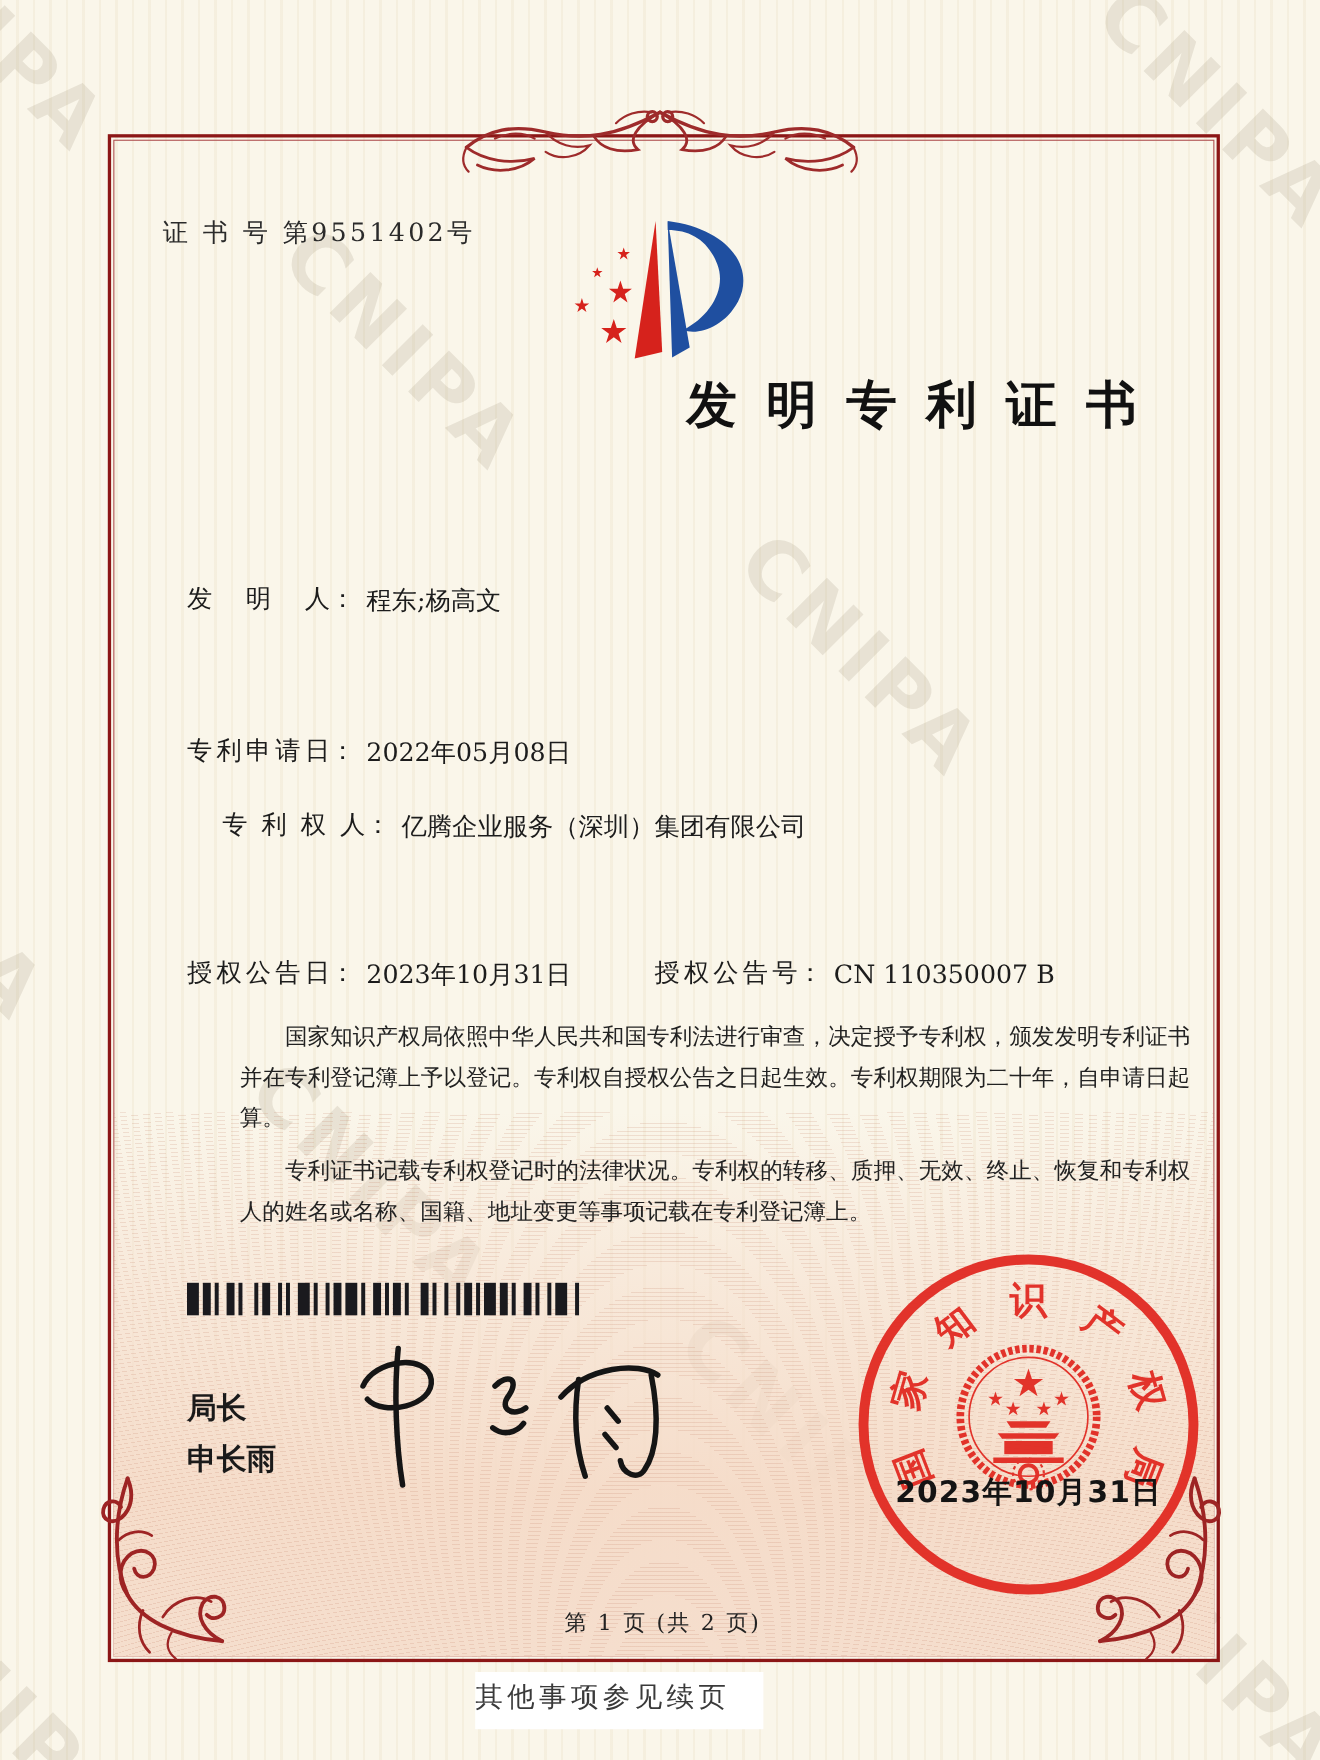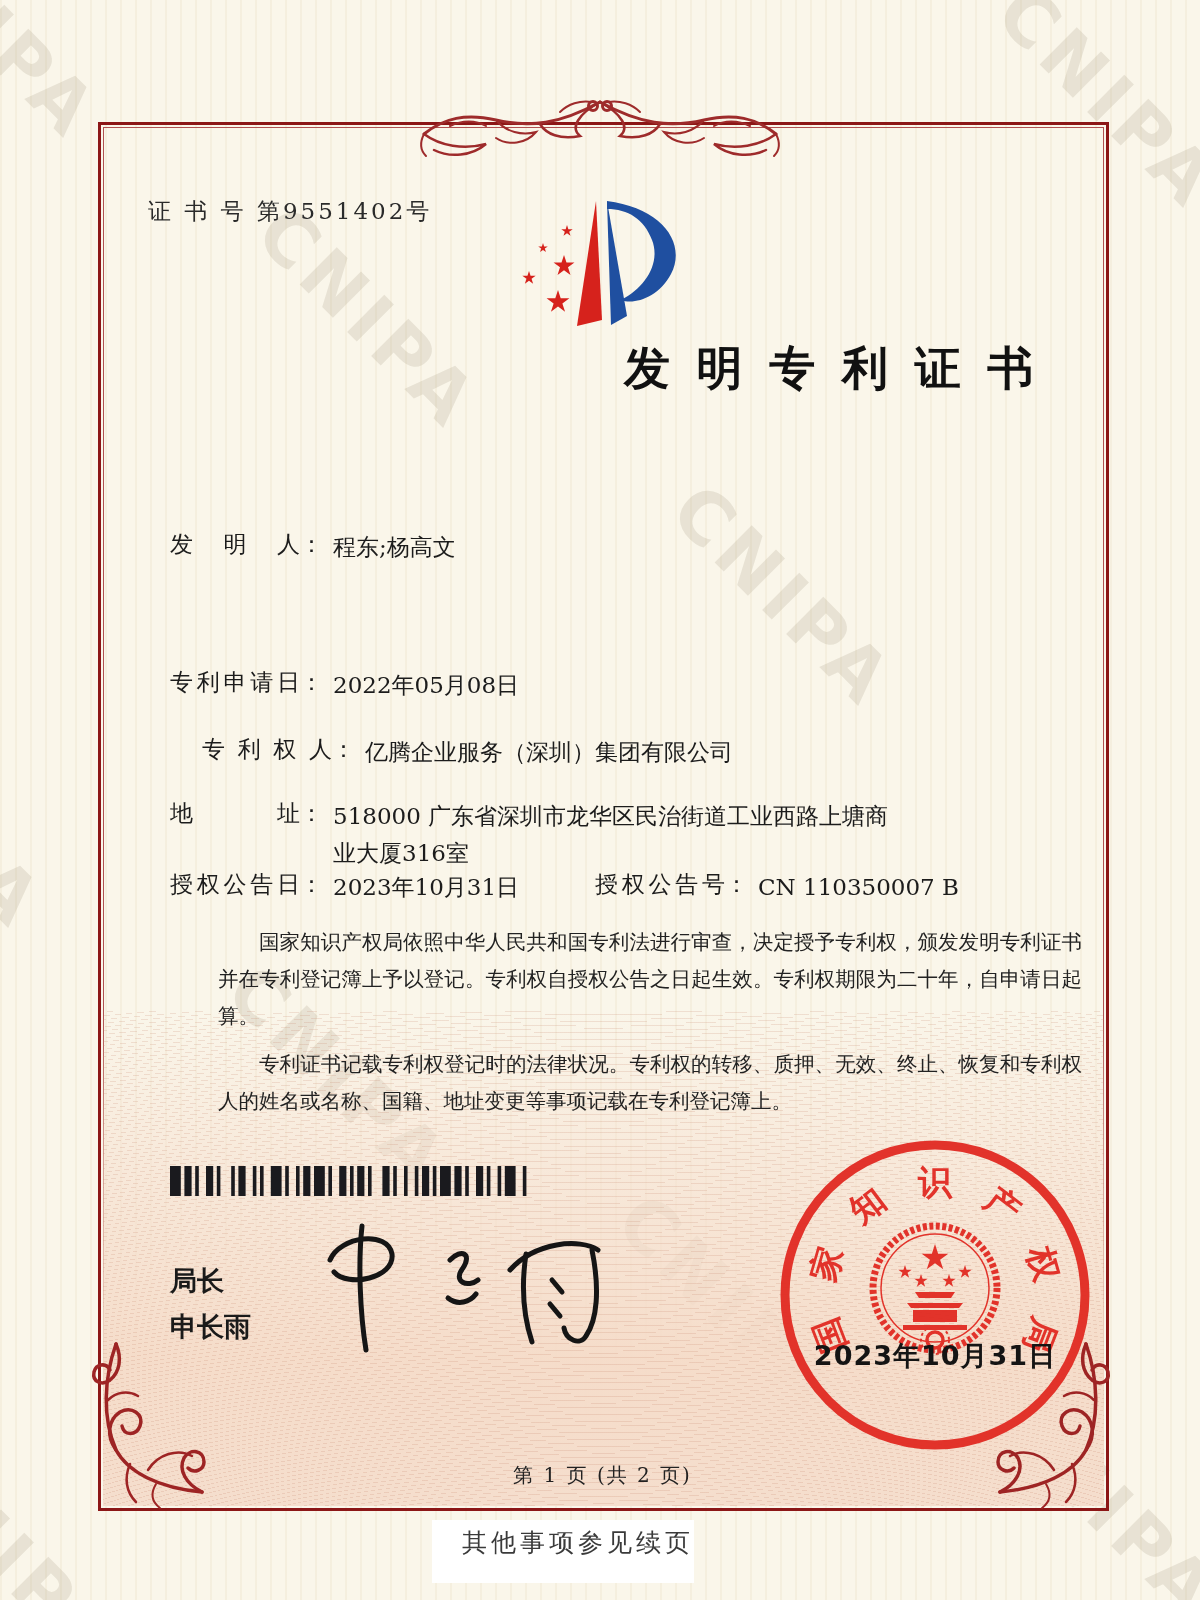--- a/index.html
+++ b/index.html
@@ -53,22 +53,22 @@
   .signer{position:absolute;left:170px;top:1258px;z-index:6;
     font-family:"DejaVu Sans","Liberation Sans",sans-serif;
     font-weight:bold;font-size:27px;color:#1a1a1a;line-height:46px;}
   .signature{position:absolute;left:300px;top:1208px;z-index:6;}
   .seal{position:absolute;left:770px;top:1130px;z-index:6;opacity:0.95;}
   .seal-date{position:absolute;left:795px;top:1338px;width:280px;z-index:7;
     text-align:center;font-family:"DejaVu Sans","Liberation Sans",sans-serif;
     font-weight:bold;font-size:27px;color:#141414;letter-spacing:1px;}
   .page-num{position:absolute;left:100px;top:1462px;width:1005px;z-index:5;
     text-align:center;font-size:20px;letter-spacing:2px;color:#222;}
-  .note{position:absolute;left:432px;top:1520px;width:262px;height:63px;z-index:5;
-    background:#ffffff;text-align:right;line-height:46px;
+  .note{position:absolute;left:432px;top:1520px;width:262px;height:52px;z-index:5;
+    background:#ffffff;text-align:left;line-height:46px;
     font-size:25px;letter-spacing:4px;color:#3a3a3a;}
   .ornament-top{position:absolute;left:402px;top:76px;z-index:4;}
   .corner{position:absolute;z-index:4;}
   .corner.bl{left:86px;top:1338px;}
   .corner.br{left:966px;top:1338px;}
 </style>
 </head>
 <body>
 
 <div class="page">
@@ -149,23 +149,20 @@
   <div class="title">发明专利证书</div>
 
   <div class="row" style="top:529px;">
     <span class="lbl">发明人</span><span class="colon">：</span><span class="val">程东;杨高文</span>
   </div>
   <div class="row" style="top:667px;">
     <span class="lbl">专利申请日</span><span class="colon">：</span><span class="val">2022年05月08日</span>
   </div>
   <div class="row" style="top:734px;margin-left:32px;">
     <span class="lbl">专利权人</span><span class="colon">：</span><span class="val">亿腾企业服务（深圳）集团有限公司</span>
-  </div>
-  <div class="row" style="top:798px;">
-    <span class="lbl">地址</span><span class="colon">：</span><span class="val">518000 广东省深圳市龙华区民治街道工业西路上塘商业大厦316室</span>
   </div>
   <div class="row" style="top:869px;">
     <span class="lbl">授权公告日</span><span class="colon">：</span><span class="val">2023年10月31日</span>
     <span class="pair2">
       <span class="lbl">授权公告号</span><span class="colon">：</span><span class="val">CN 110350007 B</span>
     </span>
   </div>
 
   <div class="paras">
     <p>国家知识产权局依照中华人民共和国专利法进行审查，决定授予专利权，颁发发明专利证书并在专利登记簿上予以登记。专利权自授权公告之日起生效。专利权期限为二十年，自申请日起算。</p>

